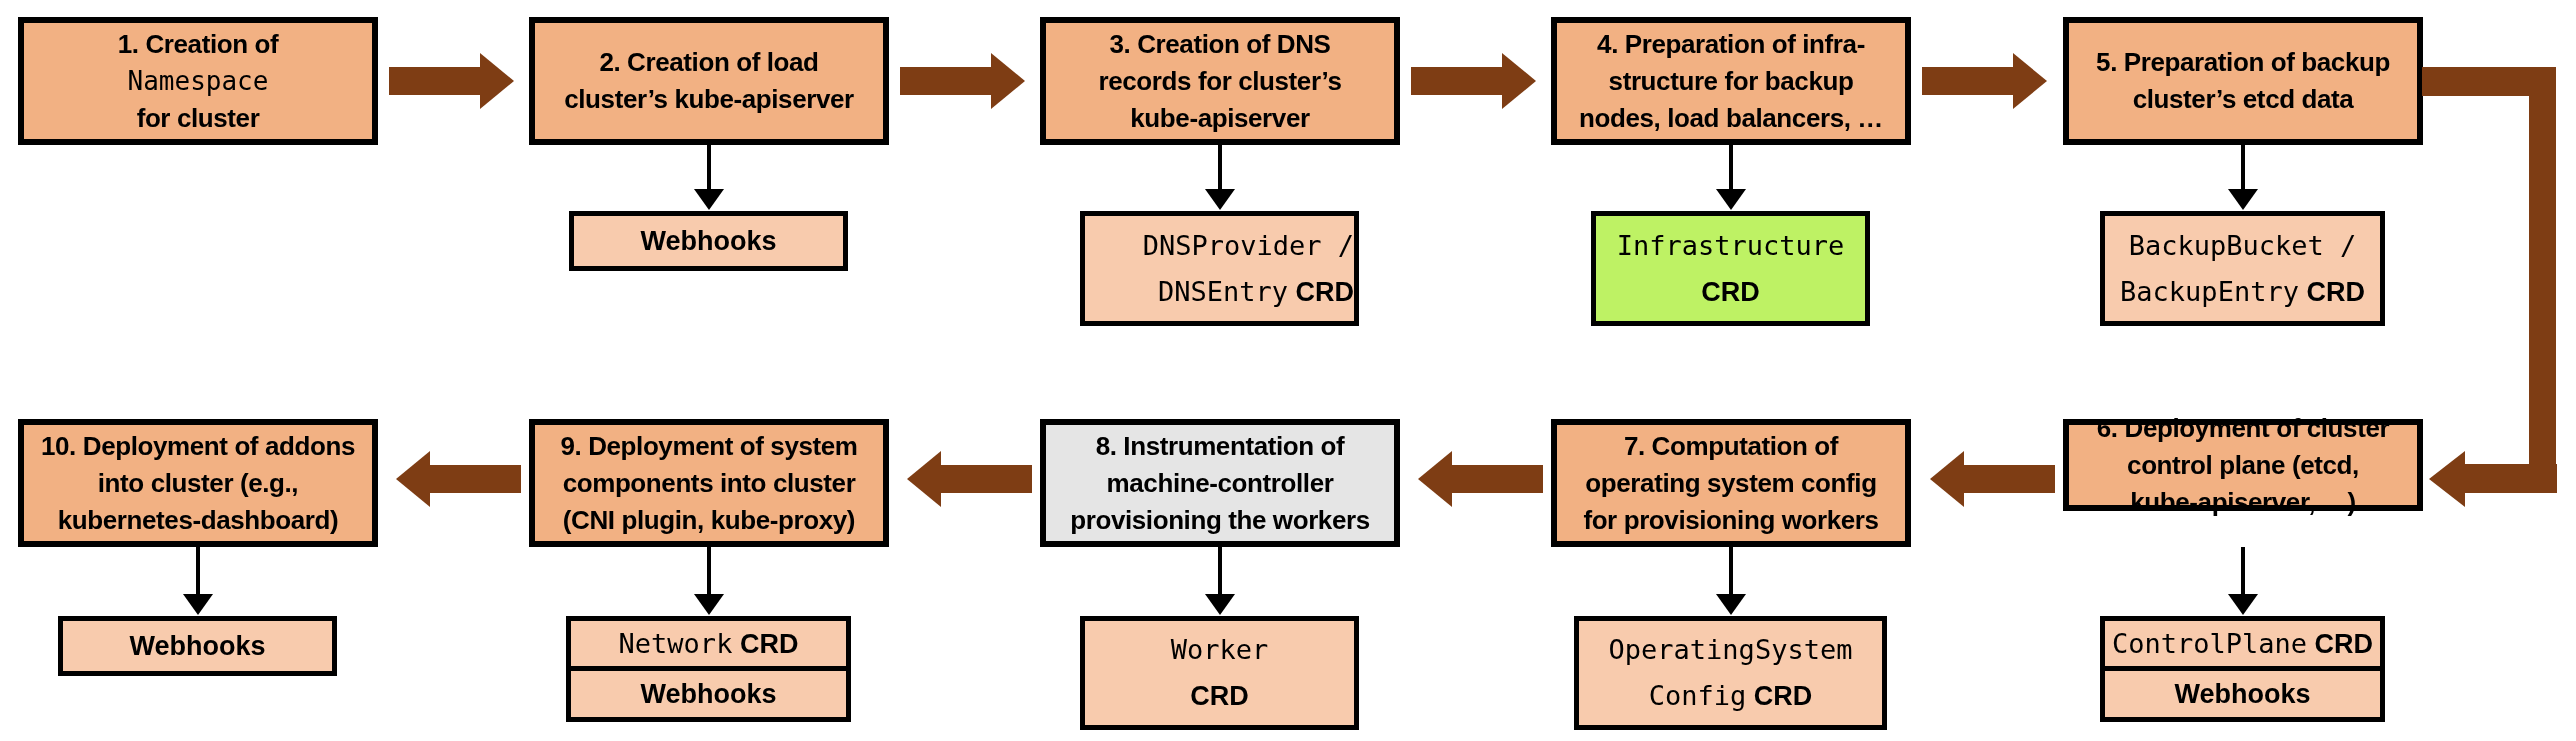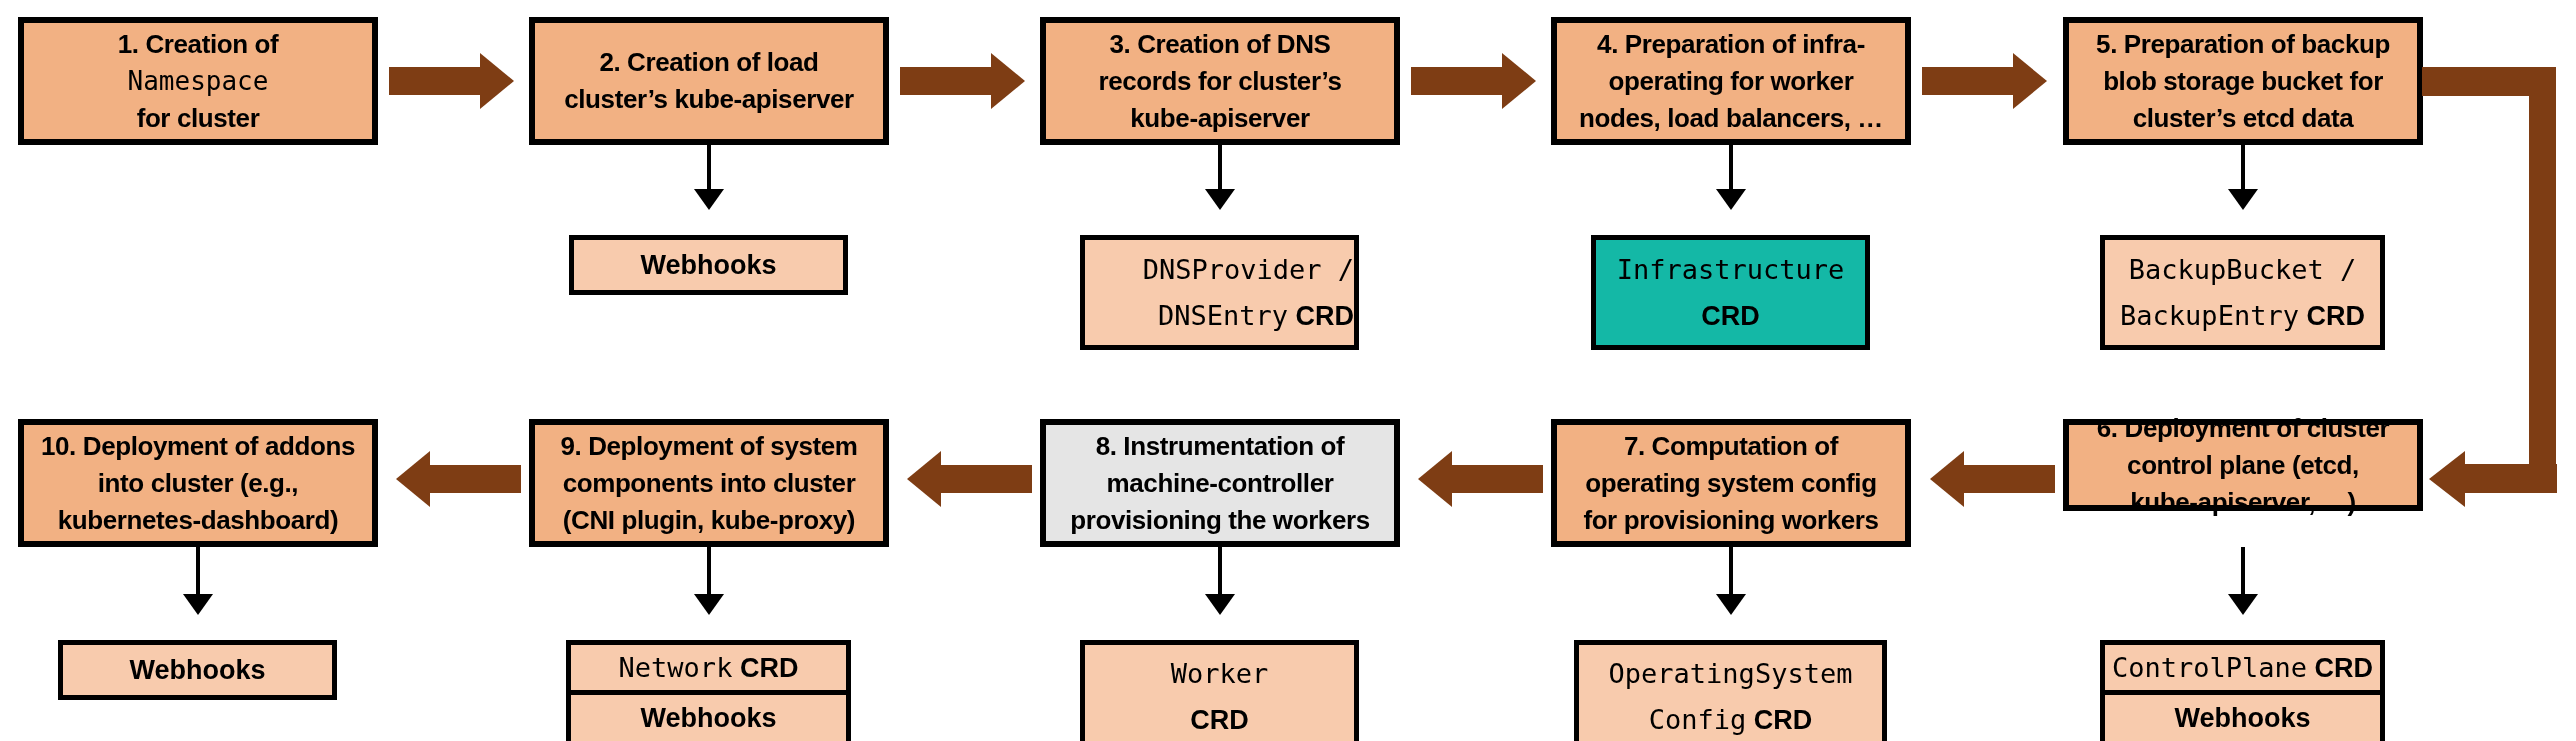--- a/index.html
+++ b/index.html
@@ -30,21 +30,20 @@
     letter-spacing:0;
     margin-top:34px;
   }
   .sub-box{
     position:absolute;
     box-sizing:border-box;
     border:5px solid #000000;
     display:flex;flex-direction:column;
     align-items:center;justify-content:center;
     text-align:center;
-    margin-top:24px;
   }
   .sline{white-space:pre;font:400 27px/46px "DejaVu Sans Mono",monospace;color:#000000;}
   .sline .seg-bold{font:700 27px/46px "Liberation Sans",sans-serif;}
   .conn-line{position:absolute;width:3.6px;background:#000000;}
   .conn-head{
     position:absolute;width:0;height:0;
     border-left:15px solid transparent;
     border-right:15px solid transparent;
   }
   .flow-arrow{position:absolute;}
@@ -90,36 +89,35 @@
       <div class="conn-head" style="left: 165px; top: 172px; border-top: 21.4px solid rgb(0, 0, 0);"></div>
       <div class="sub-box" style="left: 40px; top: 194px; width: 279px; height: 115px; background: rgb(248, 203, 173); align-items: flex-end;">
         <div class="sline"><span class="">DNSProvider /</span></div>
         <div class="sline"><span class="">DNSEntry</span><span class="seg-bold"> CRD</span></div>
       </div>
     </div>
     <div class="step-cell" style="left: 1551px; top: 17px; width: 360px; height: 725px;">
       <div class="main-box" style="left: 0px; top: 0px; width: 360px; height: 128px; background: rgb(242, 177, 131);">
         <div>
           <div class="tline"><span class="">4. Preparation of infra-</span></div>
-          <div class="tline"><span class="">operating for worker</span></div>
+          <div class="tline"><span class="">structure for backup</span></div>
           <div class="tline"><span class="">nodes, load balancers, …</span></div>
         </div>
       </div>
       <div class="conn-line" style="left: 178px; top: 128px; height: 46px;"></div>
       <div class="conn-head" style="left: 165px; top: 172px; border-top: 21.4px solid rgb(0, 0, 0);"></div>
-      <div class="sub-box" style="left: 40px; top: 194px; width: 279px; height: 115px; background: #14b8a6;">
+      <div class="sub-box" style="left: 40px; top: 194px; width: 279px; height: 115px; background: #bef264;">
         <div class="sline"><span class="">Infrastructure</span></div>
         <div class="sline"><span class="seg-bold">CRD</span></div>
       </div>
     </div>
     <div class="step-cell" style="left: 2063px; top: 17px; width: 360px; height: 725px;">
       <div class="main-box" style="left: 0px; top: 0px; width: 360px; height: 128px; background: rgb(242, 177, 131);">
         <div>
           <div class="tline"><span class="">5. Preparation of backup</span></div>
-          <div class="tline"><span class="">blob storage bucket for</span></div>
           <div class="tline"><span class="">cluster’s etcd data</span></div>
         </div>
       </div>
       <div class="conn-line" style="left: 178px; top: 128px; height: 46px;"></div>
       <div class="conn-head" style="left: 165px; top: 172px; border-top: 21.4px solid rgb(0, 0, 0);"></div>
       <div class="sub-box" style="left: 37px; top: 194px; width: 285px; height: 115px; background: rgb(248, 203, 173);">
         <div class="sline"><span class="">BackupBucket /</span></div>
         <div class="sline"><span class="">BackupEntry</span><span class="seg-bold"> CRD</span></div>
       </div>
     </div>

